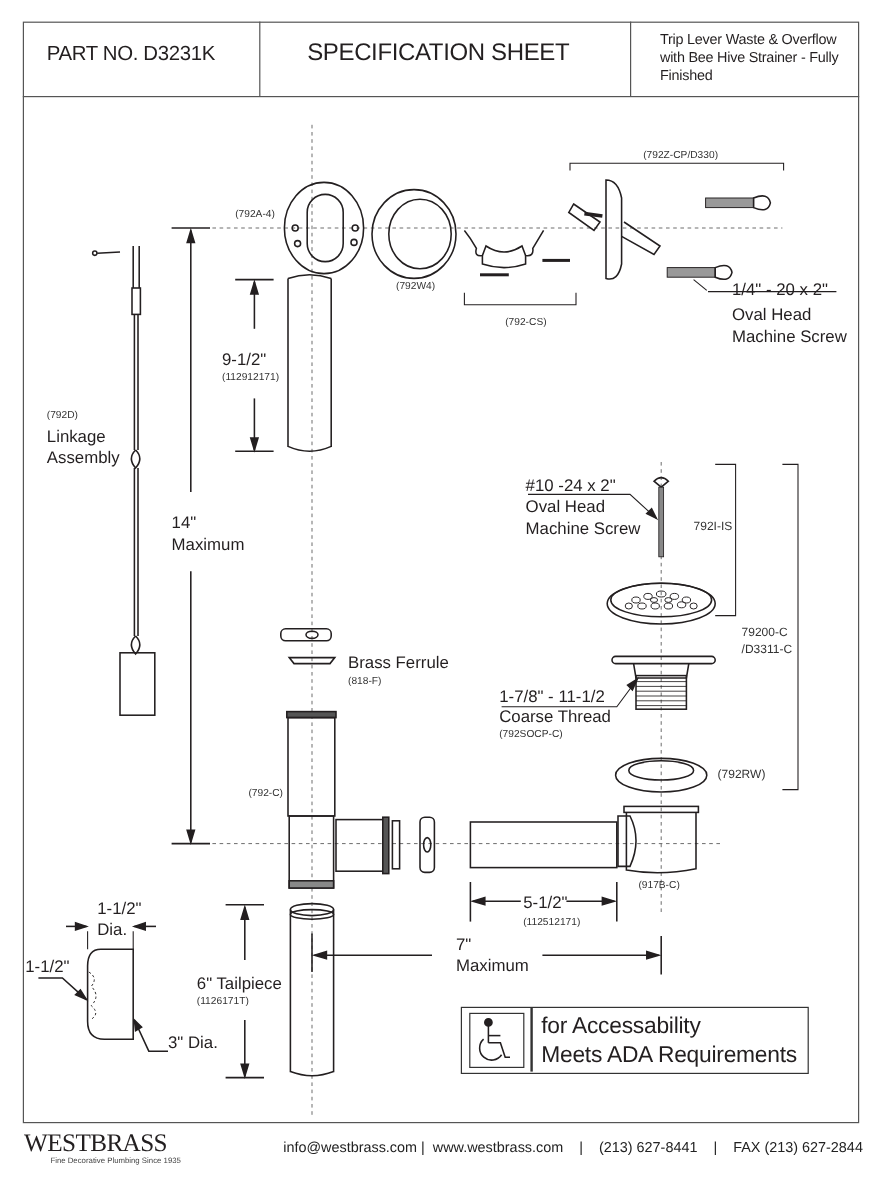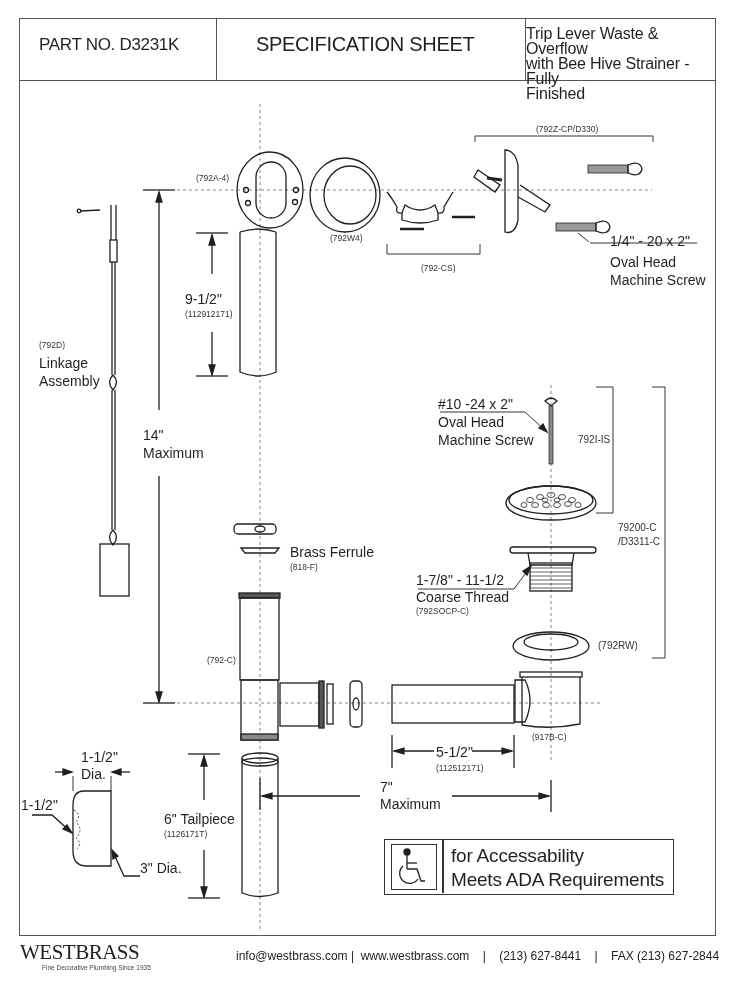--- a/index.html
+++ b/index.html
@@ -7,21 +7,21 @@
          font-family:"Liberation Sans", "DejaVu Sans", sans-serif; color:#231f20; }
   .frame { position:absolute; left:19px; top:18px; width:697px; height:918px;
            border:1.5px solid #555; box-sizing:border-box; }
   .hdr { position:absolute; left:19px; top:18px; width:697px; height:63px;
          border-bottom:1.5px solid #555; box-sizing:border-box; }
   .hdr .c1 { position:absolute; left:0; top:0; width:197px; height:62px; border-right:1.5px solid #555; }
   .hdr .c2 { position:absolute; left:197px; top:0; width:309px; height:62px; border-right:1.5px solid #555; }
   .hdr .c3 { position:absolute; left:507px; top:0; width:190px; height:62px; }
   .partno { position:absolute; left:20px; top:17px; font-size:17px; letter-spacing:-0.3px;text-align:center; }
   .spec { position:absolute; left:0; width:309px; top:15px; font-size:20px; letter-spacing:-0.3px;margin-left:40px; }
-  .desc { position:absolute; left:0; top:8px; font-size:16px; line-height:15px; width:180px; letter-spacing:-0.2px; }
+  .desc { position:absolute; left:24px; top:8px; font-size:12px; line-height:15px; width:180px; letter-spacing:-0.2px; }
   .lbl { position:absolute; white-space:nowrap; }
   .sm { font-size:8.5px; color:#333; }
   .md { font-size:14px; line-height:17px; }
   .footer-logo { position:absolute; left:20px; top:940px; font-family:"Liberation Serif","DejaVu Serif",serif; font-size:21px; letter-spacing:-0.5px; }
   .footer-tag { position:absolute; left:42px; top:964px; font-size:6.5px; color:#444; }
   .footer-contact { position:absolute; left:236px; top:949px; font-size:12px; color:#222; white-space:pre; }
   .ada { position:absolute; left:384px; top:839px; width:290px; height:56px; border:1.5px solid #333; box-sizing:border-box; }
   .ada .icon { position:absolute; left:6px; top:4px; width:46px; height:46px; border:1.5px solid #333; box-sizing:border-box; }
   .ada .sep { position:absolute; left:57px; top:0; width:1.5px; height:53px; background:#333; }
   .ada .txt { position:absolute; left:66px; top:4px; font-size:19px; line-height:24px; letter-spacing:-0.2px; }

